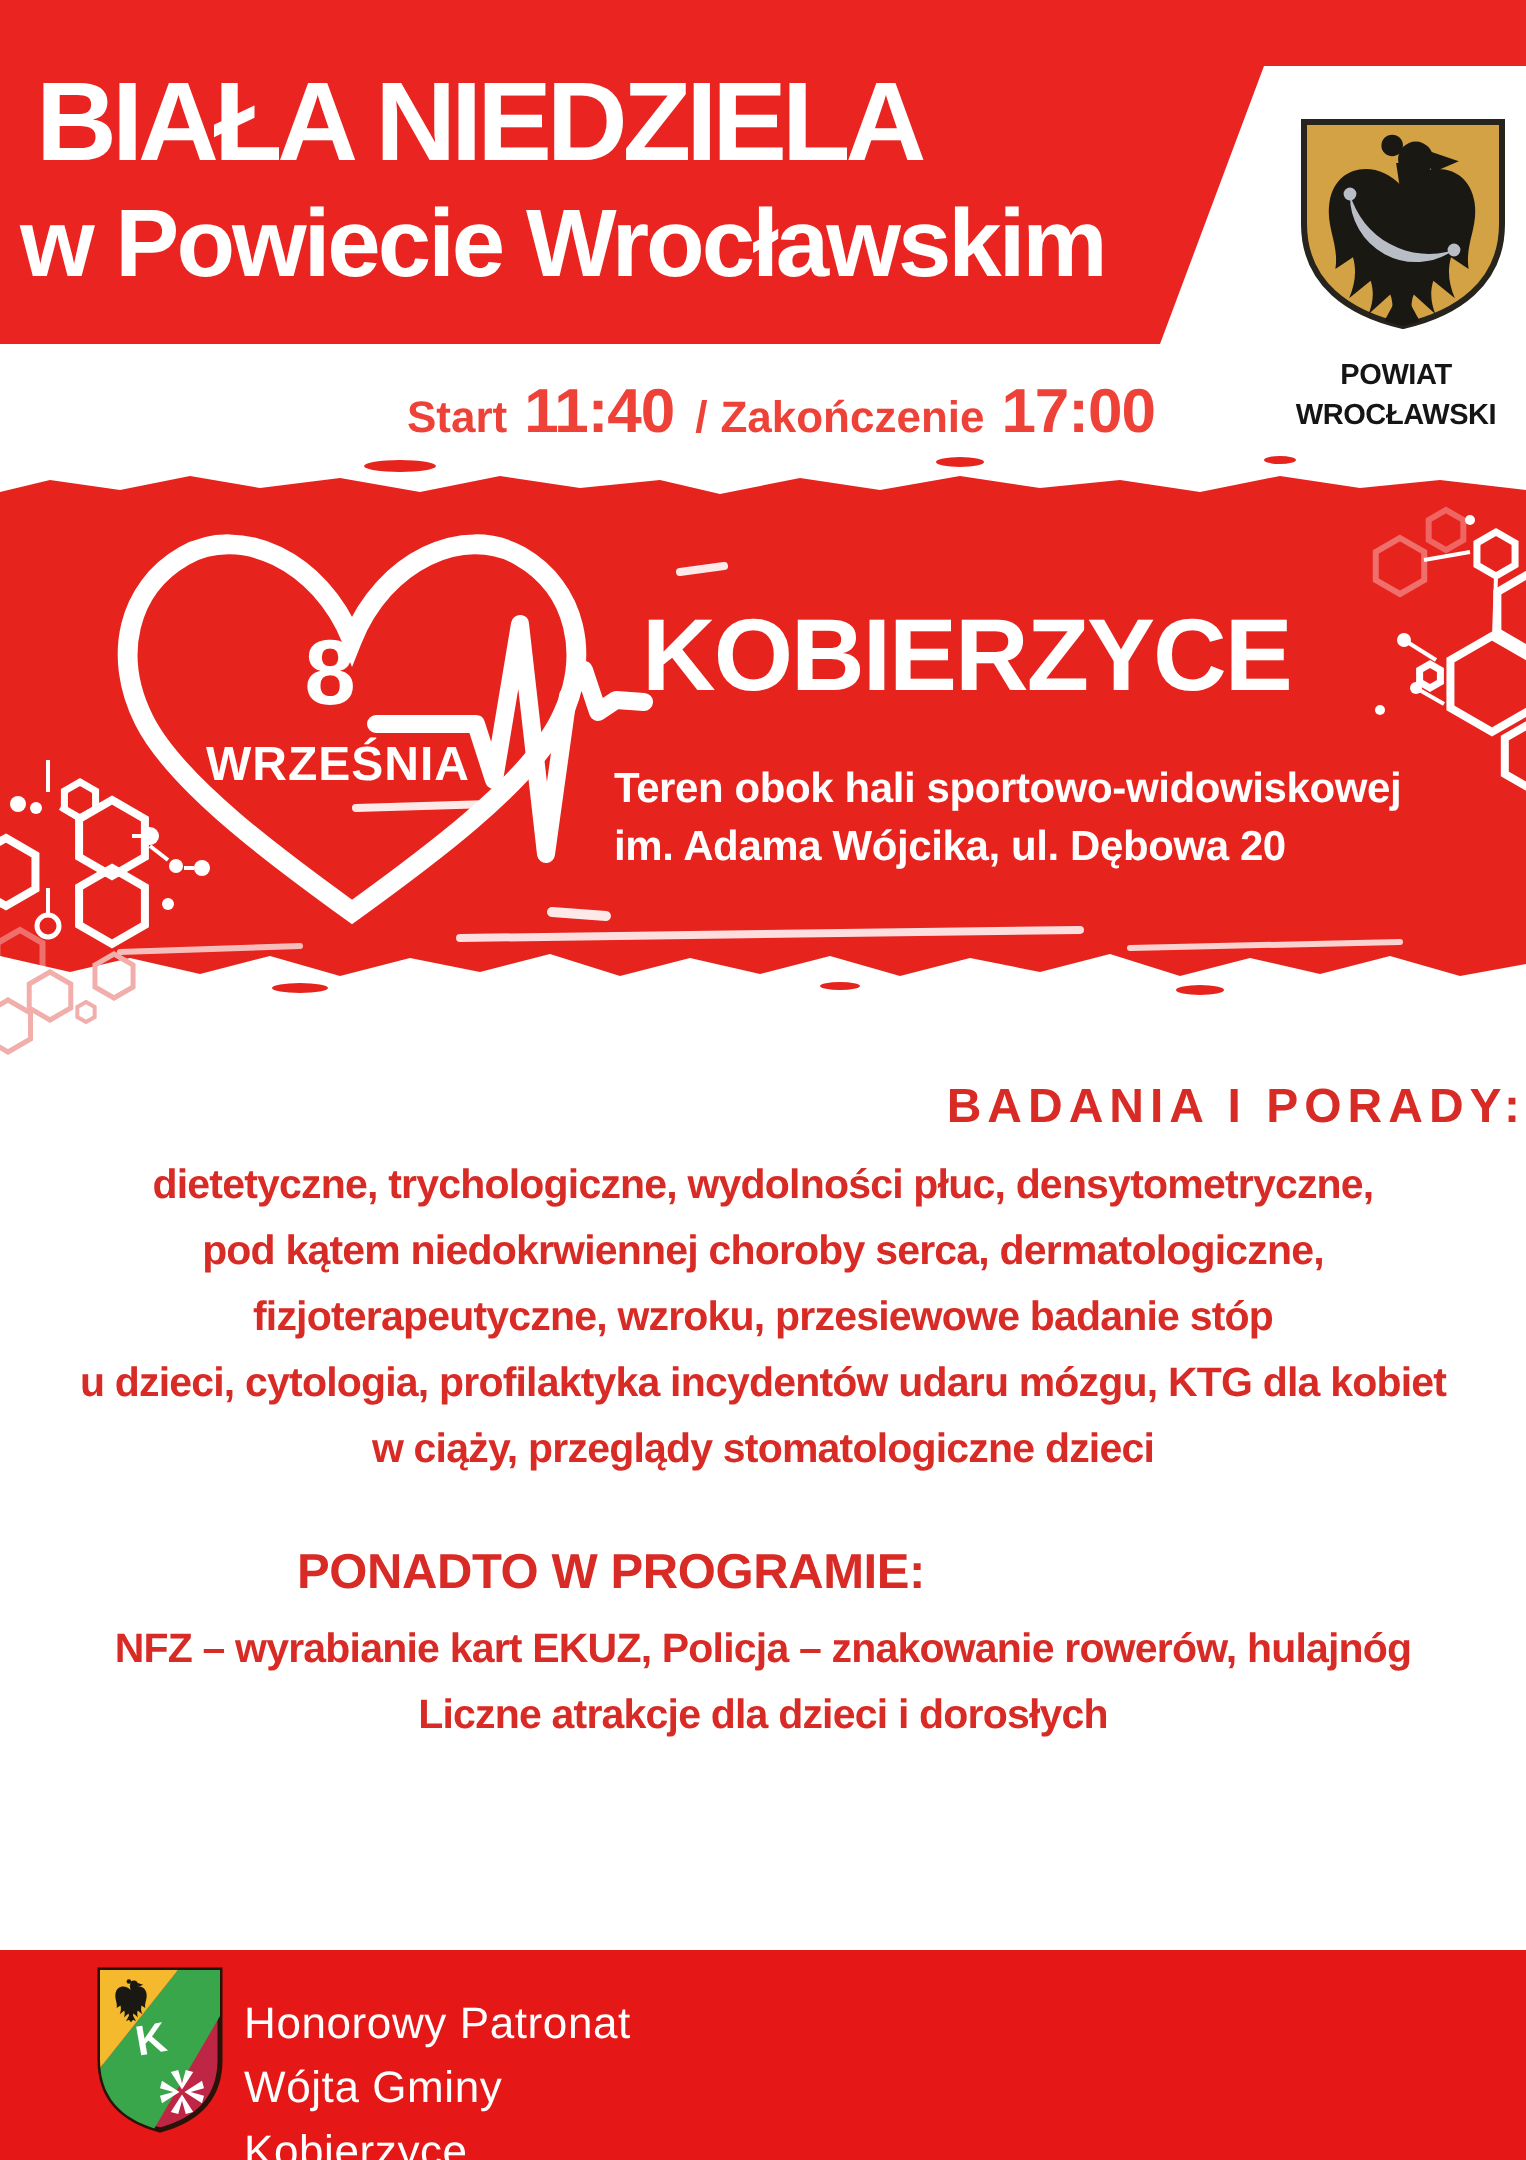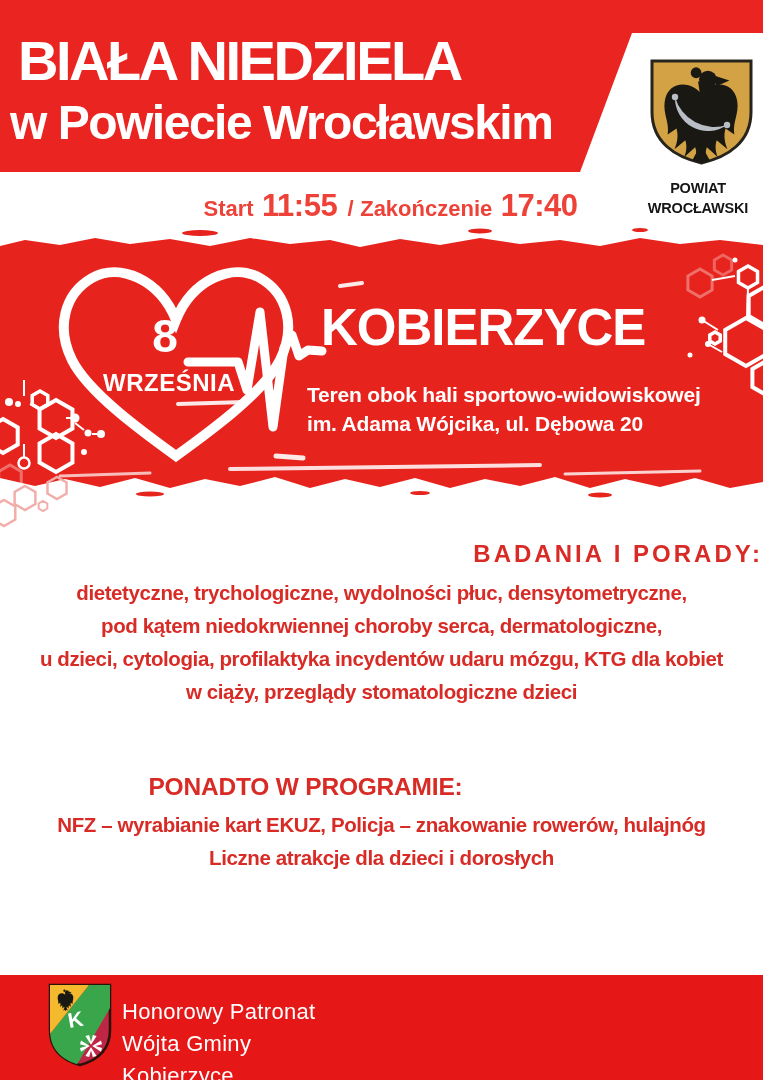--- a/index.html
+++ b/index.html
@@ -124,24 +124,24 @@
       </svg>
     </div>
     <div class="crest-caption">
       <div>POWIAT</div>
       <div>WROCŁAWSKI</div>
     </div>
   </header>
 
   <div class="times">
     <span class="t-label">Start</span>
-    <span class="t-big">11:55</span>
+    <span class="t-big">11:40</span>
     <span class="t-sep">/</span>
     <span class="t-label">Zakończenie</span>
-    <span class="t-big">17:40</span>
+    <span class="t-big">17:00</span>
   </div>
 
   <section class="band">
     <svg class="band-art" viewBox="0 0 763 320">
 
       <path fill="var(--red-band)" d="
         M0,26 L25,20 60,25 95,18 130,24 170,19 210,26 250,18 290,24 330,20 360,27 400,19
         440,25 480,18 520,24 560,20 600,26 640,18 680,24 720,20 763,25
         L763,262 730,268 695,258 660,267 625,259 590,268 555,257 520,266 485,259 450,268
         415,258 380,267 345,259 310,268 275,257 240,266 205,259 170,268 135,258 100,267
@@ -231,20 +231,21 @@
       <div>Teren obok hali sportowo-widowiskowej</div>
       <div>im. Adama Wójcika, ul. Dębowa 20</div>
     </div>
   </section>
 
   <section class="content">
     <h3 class="h-badania">BADANIA I PORADY:</h3>
     <div class="badania-lines">
       <div>dietetyczne, trychologiczne, wydolności płuc, densytometryczne,</div>
       <div>pod kątem niedokrwiennej choroby serca, dermatologiczne,</div>
+      <div>fizjoterapeutyczne, wzroku, przesiewowe badanie stóp</div>
       <div>u dzieci, cytologia, profilaktyka incydentów udaru mózgu, KTG dla kobiet</div>
       <div>w ciąży, przeglądy stomatologiczne dzieci</div>
     </div>
     <h3 class="h-program">PONADTO W PROGRAMIE:</h3>
     <div class="program-lines">
       <div>NFZ – wyrabianie kart EKUZ, Policja – znakowanie rowerów, hulajnóg</div>
       <div>Liczne atrakcje dla dzieci i dorosłych</div>
     </div>
   </section>
 

